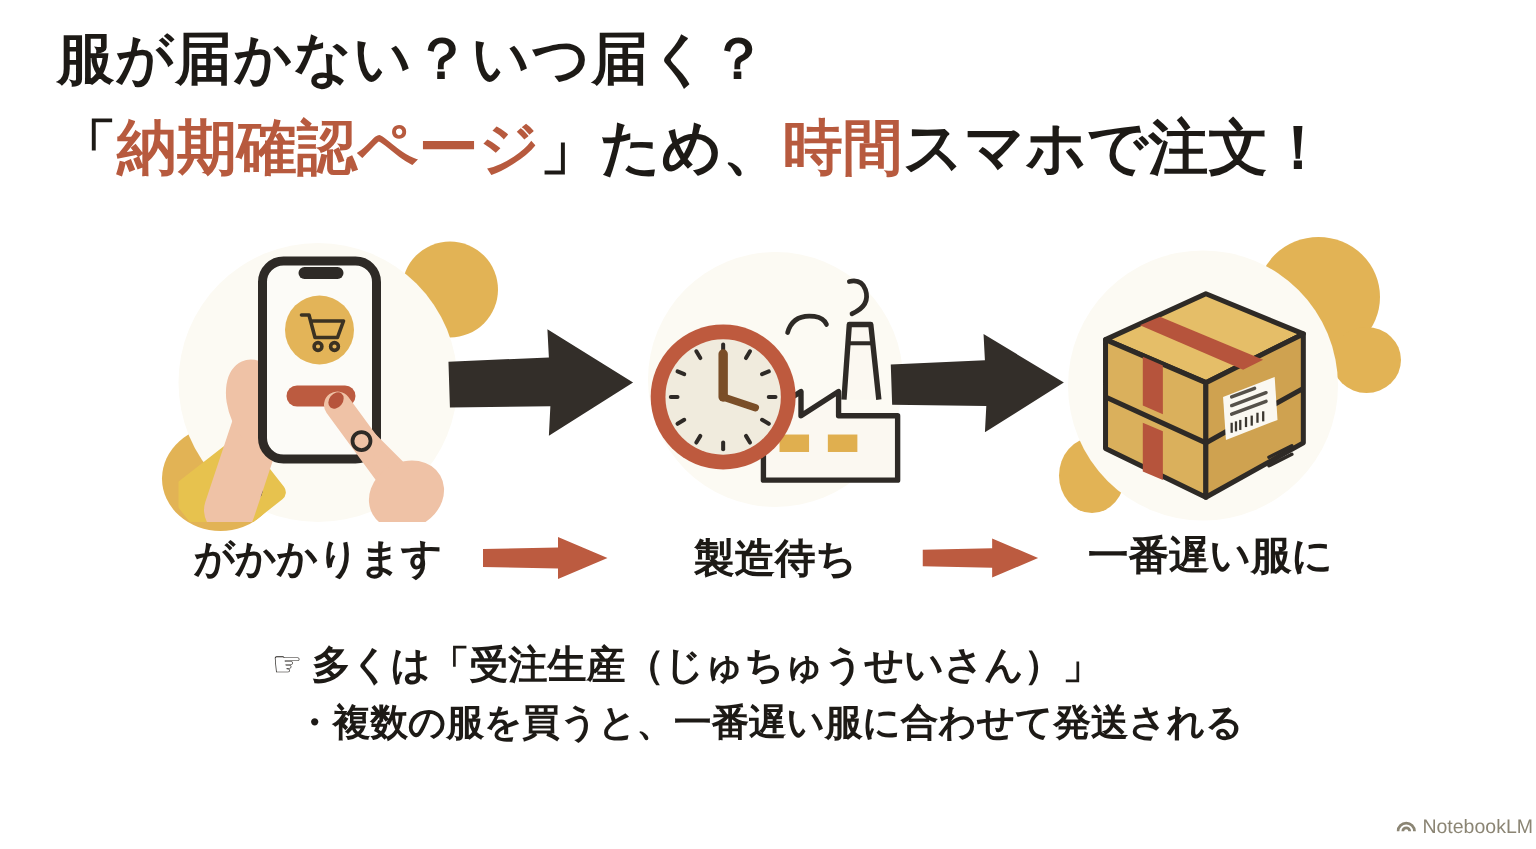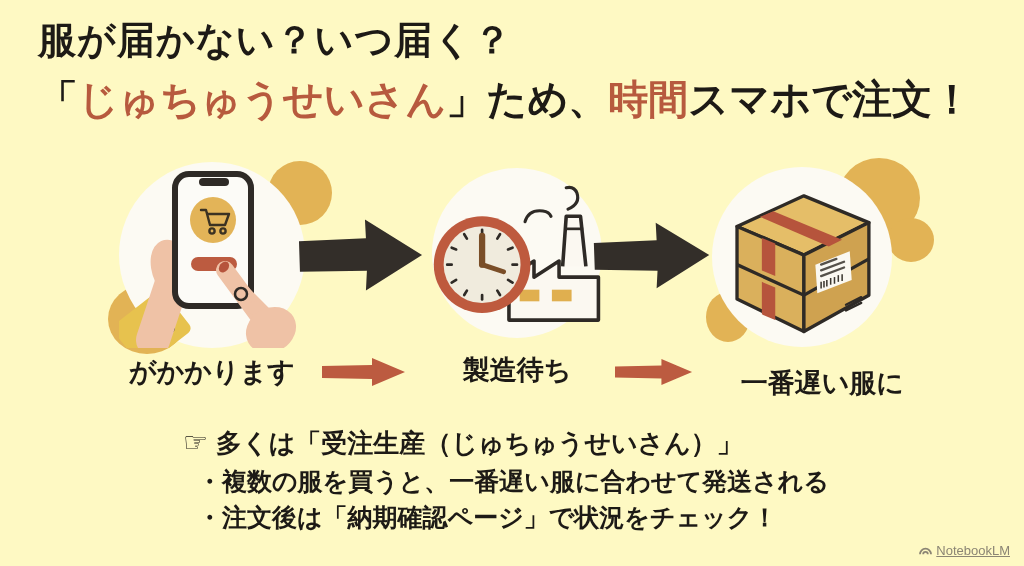--- a/index.html
+++ b/index.html
@@ -1,18 +1,18 @@
 <!DOCTYPE html>
 <html><head>
 <meta charset="utf-8">
 <style>
   html,body{margin:0;padding:0;background:#d8d4c9;}
   .canvas{
     position:relative;width:1024px;height:566px;overflow:hidden;
-    background:#fef9c3;color:#1D1A16;
+    background:#ffffff;color:#1D1A16;
     font-family:"Liberation Sans","DejaVu Sans",sans-serif;
   }
   
   .title{position:absolute;left:38px;top:20px;font-weight:bold;line-height:1.1;}
   .title-line1{font-size:38px;letter-spacing:1px;}
   .title-line2{font-size:40px;margin-top:15px;letter-spacing:0;}
   .red{color:#B75A3E;}
   
   .blob{position:absolute;border-radius:50%;background:#E2B355;z-index:1;}
   .blob-1a{left:268px;top:161px;width:64px;height:64px;}
@@ -30,41 +30,41 @@
   .flow-arrow{position:absolute;z-index:3;}
   .flow-arrow-1{left:297px;top:211px;}
   .flow-arrow-2{left:592px;top:212px;}
   .label-arrow{position:absolute;z-index:3;}
   .label-arrow-1{left:320px;top:357px;}
   .label-arrow-2{left:615px;top:358px;}
   
   .step-label{position:absolute;z-index:3;font-weight:bold;font-size:27px;
               text-align:center;line-height:1.12;letter-spacing:0;}
   .step-label-1{left:120px;top:357px;width:184px;}
-  .step-label-2{left:425px;top:357px;width:184px;font-family:Liberation Mono, monospace;}
-  .step-label-3{left:710px;top:368px;width:194px;text-align:right;}
-  
-  .note{position:absolute;font-weight:bold;color:#1D1A16;white-space:nowrap;z-index:3;}
+  .step-label-2{left:425px;top:357px;width:184px;}
+  .step-label-3{left:710px;top:355px;width:194px;}
+  
+  .note{position:absolute;font-weight:bold;color:#1D1A16;white-space:nowrap;z-index:3;font-family:Liberation Mono, monospace;}
   .note-head{left:183px;top:426px;font-size:26px;}
   .note-head .pointer{margin-right:8px;font-size:28px;}
   .note-b1{left:197px;top:465px;font-size:25px;text-align:center;}
   .note-b2{left:197px;top:501px;font-size:25px;}
   
-  .watermark{position:absolute;right:14px;bottom:8px;display:flex;align-items:center;
-             gap:4px;color:#8B8574;font-size:13px;z-index:4;text-decoration:underline;}
+  .watermark{position:absolute;right:2px;bottom:8px;display:flex;align-items:center;
+             gap:4px;color:#8B8574;font-size:13px;z-index:4;}
 </style>
 </head>
 <body>
 
 <div class="canvas">
 
   <div class="title">
     <div class="title-line1">服が届かない？いつ届く？</div>
     <div class="title-line2">
-      <span>「</span><span class="red">じゅちゅうせいさん</span><span>」ため、</span><span class="red">時間</span><span>スマホで注文！</span>
+      <span>「</span><span class="red">納期確認ページ</span><span>」ため、</span><span class="red">時間</span><span>スマホで注文！</span>
     </div>
   </div>
 
   <div class="blob blob-1a"></div>
   <div class="blob blob-1b"></div>
   <div class="blob blob-3a"></div>
   <div class="blob blob-3b"></div>
   <div class="blob blob-3c"></div>
 
   <div class="circle circle-1">
@@ -203,21 +203,20 @@
   </div>
 
   <div class="step-label step-label-3">
     <div>一番遅い服に</div>
   </div>
 
   <div class="note note-head">
     <span class="pointer">☞</span><span>多くは「受注生産（じゅちゅうせいさん）」</span>
   </div>
   <div class="note note-b1">・複数の服を買うと、一番遅い服に合わせて発送される</div>
-  <div class="note note-b2">・注文後は「納期確認ページ」で状況をチェック！</div>
 
   <div class="watermark">
     <svg width="13" height="11" viewBox="0 0 14 12">
       <path d="M1 10 A6 6 0 0 1 13 10" fill="none" stroke="#8B8574" stroke-width="2"></path>
       <path d="M4.5 10 A2.5 2.5 0 0 1 9.5 10" fill="none" stroke="#8B8574" stroke-width="2"></path>
     </svg>
     <span>NotebookLM</span>
   </div>
 
 </div>

